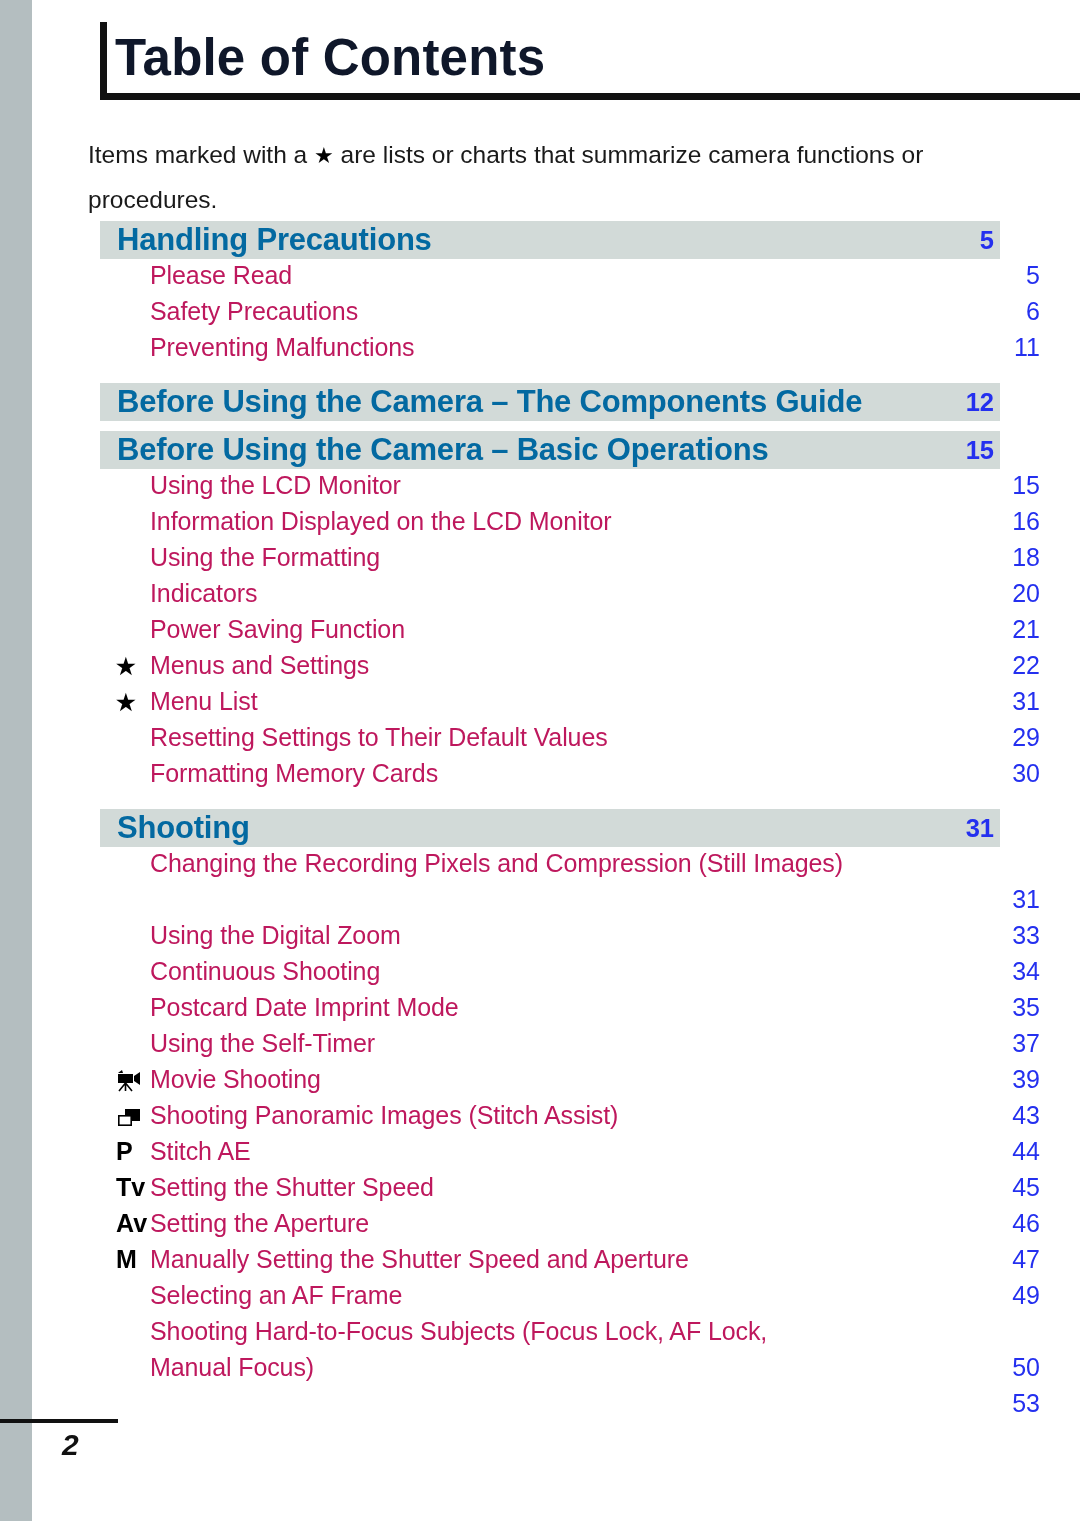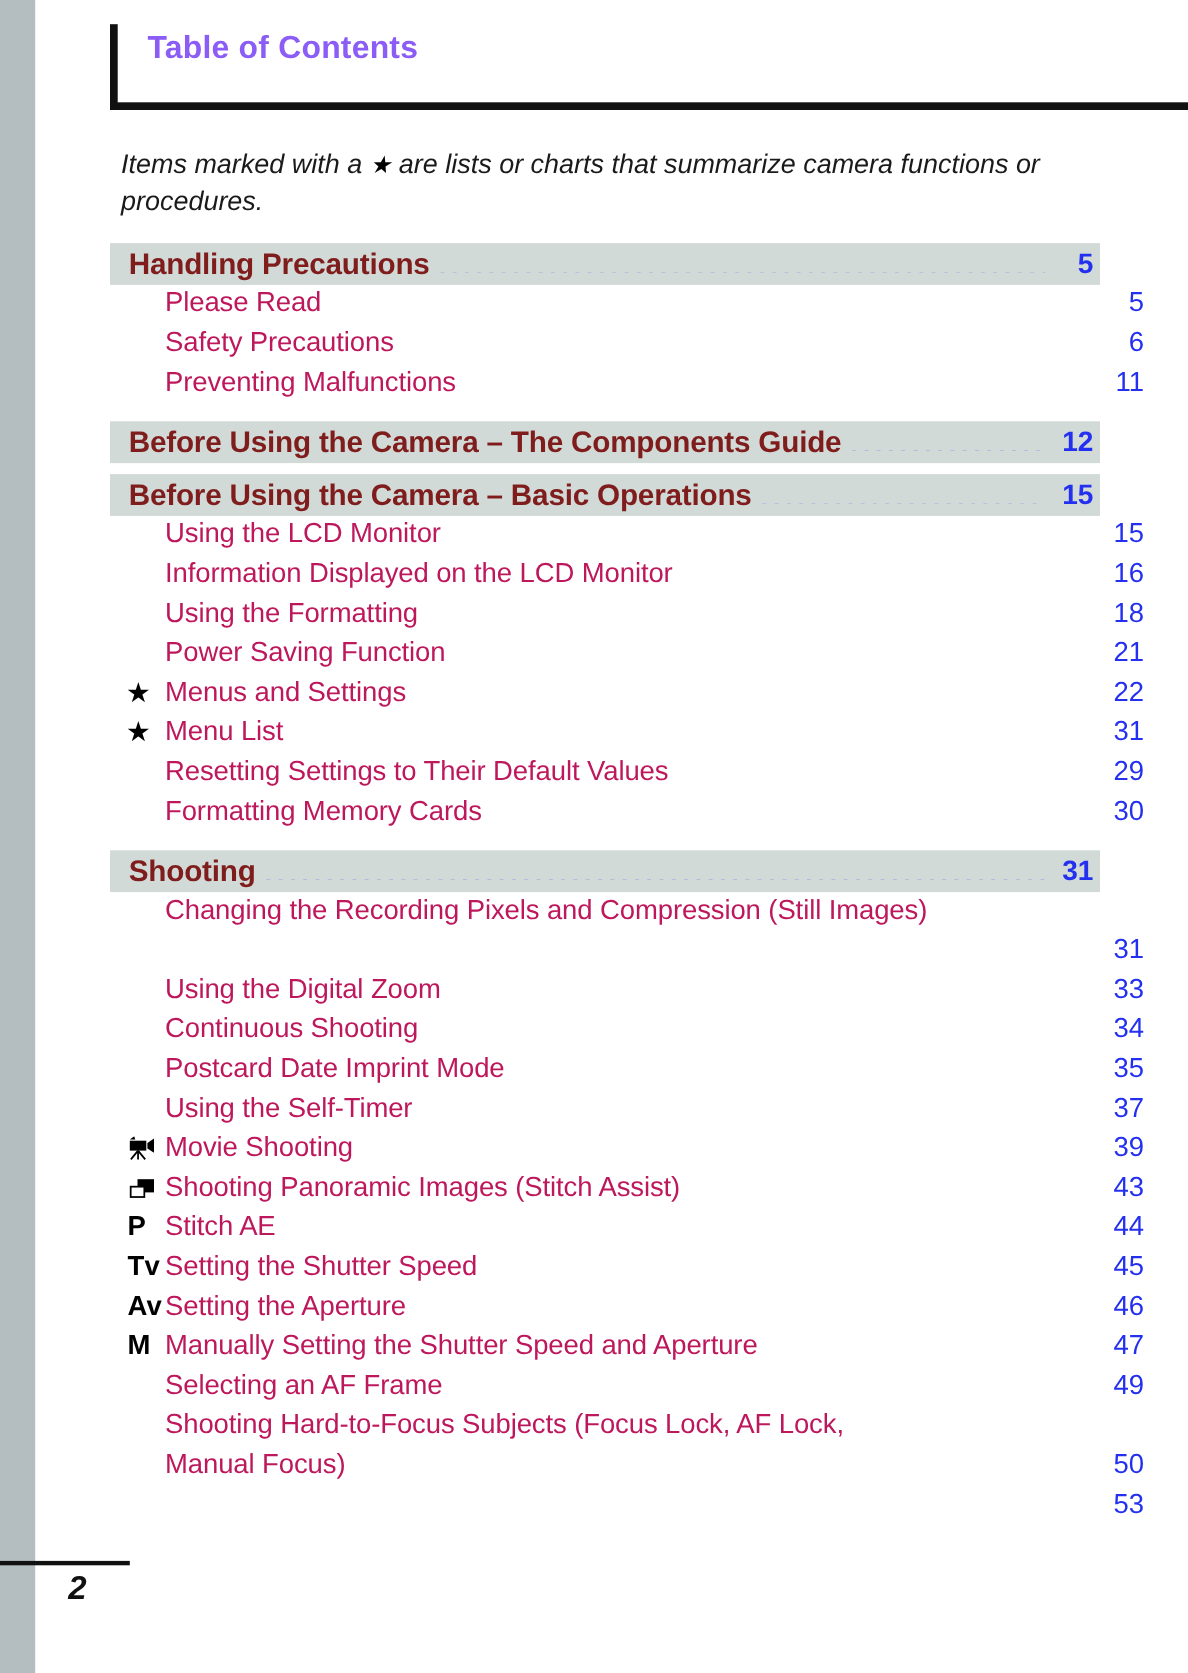--- a/index.html
+++ b/index.html
@@ -37,39 +37,38 @@
     left: 68px;
     top: 22px;
     width: 980px;
     height: 78px;
     border-left: 7px solid #111111;
     border-bottom: 7px solid #111111;
     box-sizing: border-box;
   }
   .title-text {
     position: absolute;
-    left: 27px;
+    left: 8px;
     top: 6px;
-    font-size: 29px;
-    font-weight: bold;
-    color: #8b5cf6;
+    font-size: 51px;
+    font-weight: bold;
+    color: #0f172a;
     letter-spacing: 0.2px;
     white-space: nowrap;
   }
 
   
   .intro {
     position: absolute;
-    left: 78px;
+    left: 56px;
     top: 133px;
     width: 900px;
     font-size: 24.5px;
-    line-height: 34px;
+    line-height: 44px;
     color: #1a1a1a;
-    font-style: italic;
   }
   .intro .star {
     font-size: 22px;
     color: #000000;
   }
 
   
   .toc {
     position: absolute;
     left: 68px;
@@ -82,23 +81,23 @@
     background: #d2dad8;
     height: 38px;
     display: flex;
     align-items: center;
     padding: 0 0 0 17px;
     box-sizing: border-box;
     margin-bottom: 2px;
     width: 900px;
   }
   .sec .sec-label {
-    font-size: 27px;
-    font-weight: bold;
-    color: #7f1d1d;
+    font-size: 31px;
+    font-weight: bold;
+    color: #0369a1;
     white-space: nowrap;
     letter-spacing: -0.2px;
   }
   .sec .leader {
     flex: 1 1 auto;
     margin: 0 2px 0 8px;
     height: 1em;
     overflow: hidden;
     position: relative;
   }
@@ -265,20 +264,26 @@
         <span class="pg">16</span>
       </div>
       <div class="ent">
         <span class="mark"></span>
         <span class="label">Using the Formatting</span>
         <span class="leader"></span>
         <span class="pg">18</span>
       </div>
       <div class="ent">
         <span class="mark"></span>
+        <span class="label">Indicators</span>
+        <span class="leader"></span>
+        <span class="pg">20</span>
+      </div>
+      <div class="ent">
+        <span class="mark"></span>
         <span class="label">Power Saving Function</span>
         <span class="leader"></span>
         <span class="pg">21</span>
       </div>
       <div class="ent">
         <span class="mark star">★</span>
         <span class="label">Menus and Settings</span>
         <span class="leader"></span>
         <span class="pg">22</span>
       </div>

